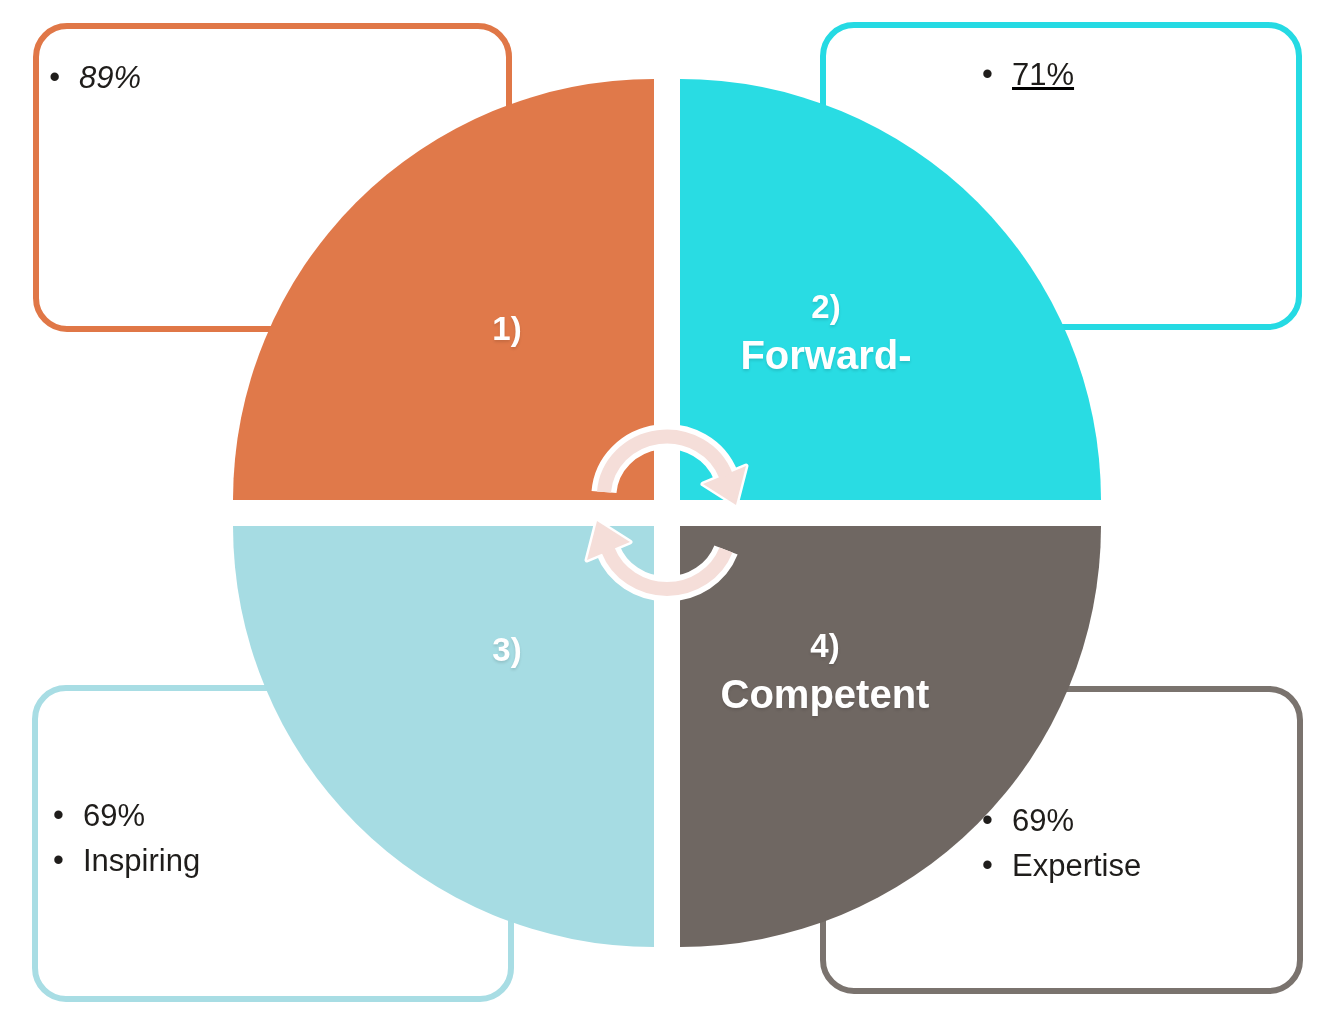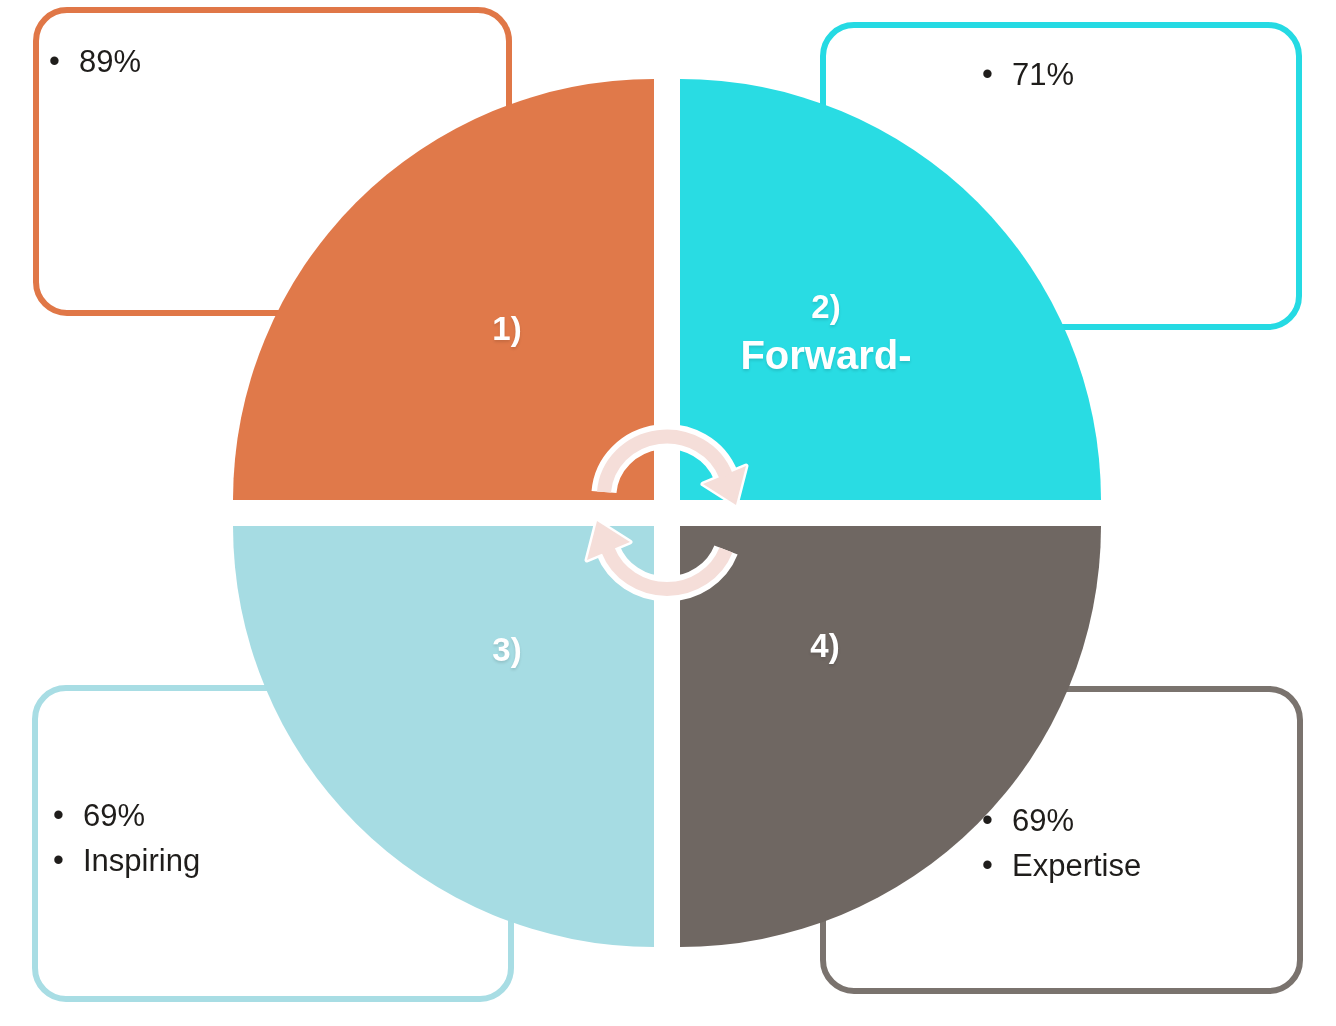--- a/index.html
+++ b/index.html
@@ -48,28 +48,28 @@
   #cycle-arrows { position:absolute; left:0; top:0; z-index:5; pointer-events:none; }
   #cycle-arrows .casing { fill:none; stroke:#ffffff; stroke-width:25; stroke-linecap:butt; }
   #cycle-arrows .band   { fill:none; stroke-width:14; stroke-linecap:butt; }
   #cycle-arrows .head   { stroke:#ffffff; stroke-width:5; stroke-linejoin:round; paint-order:stroke; }
 </style>
 </head>
 <body>
 
 <div id="canvas">
 
-  <div class="callout" style="left: 33px; top: 7px; width: 479px; height: 309px; border-color: rgb(224, 119, 71);">
+  <div class="callout" style="left: 33px; top: 23px; width: 479px; height: 309px; border-color: rgb(224, 119, 71); font-style: italic;">
     <ul class="bullets" style="margin:26px 0 0 10px; width:250px;">
       <li>89%</li>
     </ul>
   </div>
 
   <div class="callout" style="left: 820px; top: 22px; width: 482px; height: 308px; border-color: rgb(37, 218, 227);">
-    <ul class="bullets" style="margin:24px 0 4px 156px; width:285px;">
+    <ul class="bullets" style="margin:24px 0 4px 156px; width:285px;text-decoration:underline;">
       <li>71%</li>
     </ul>
   </div>
 
   <div class="callout" style="left: 32px; top: 685px; width: 482px; height: 317px; border-color: rgb(168, 221, 228);">
     <ul class="bullets" style="margin:102px 0 0 15px; width:280px;">
       <li>69%</li>
       <li>Inspiring</li>
     </ul>
   </div>
@@ -96,20 +96,21 @@
     <div class="qname">Forward-</div>
   </div>
 
   <div class="qlabel" style="left:347px; top:626px;">
     <div class="qnum">3)</div>
     <div class="qname"></div>
   </div>
 
   <div class="qlabel" style="left:665px; top:622px;">
     <div class="qnum">4)</div>
+    <div class="qname">Competent</div>
     <div class="qname"></div>
   </div>
 
   <svg id="cycle-arrows" width="1336" height="1026" viewBox="0 0 1336 1026">
 
     <g>
       <path class="casing" d="M 604 492 A 63 60 0 0 1 726 476"></path>
       <polygon class="head" points="703,484 746,466 736,505" fill="#F5DED9"></polygon>
       <path class="band" d="M 604 492 A 63 60 0 0 1 726 476" stroke="#F5DED9"></path>
     </g>

